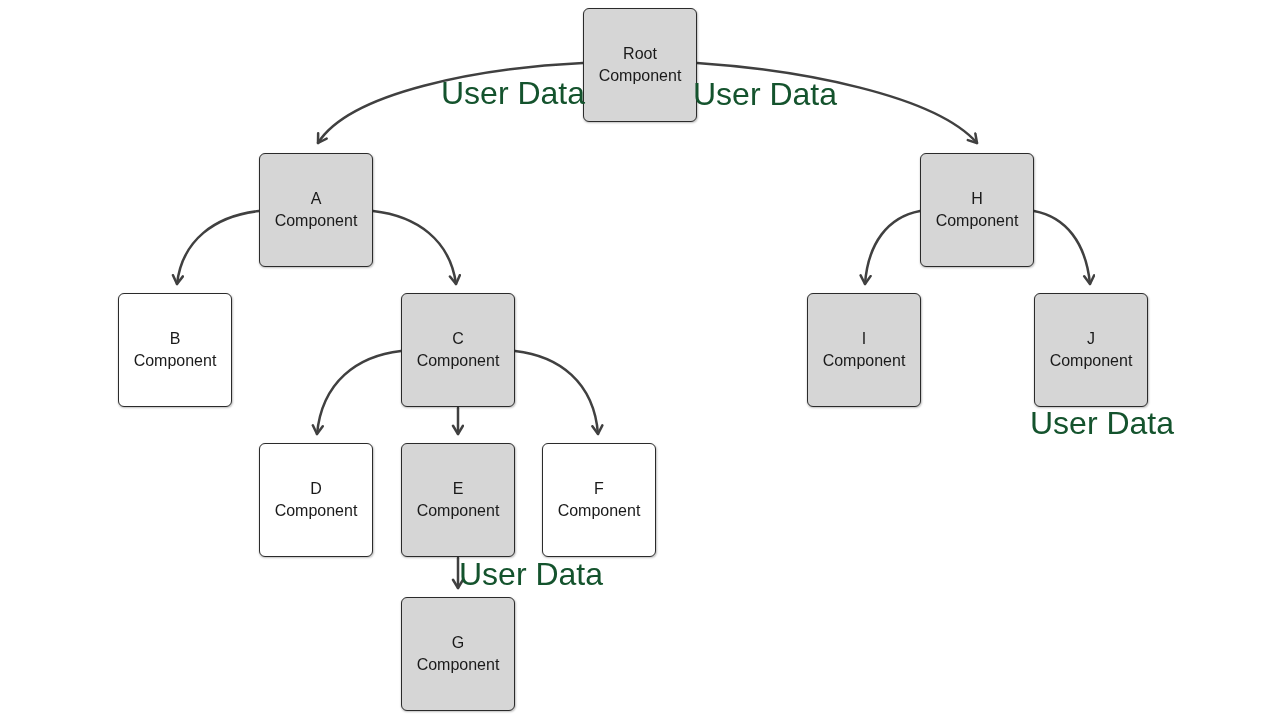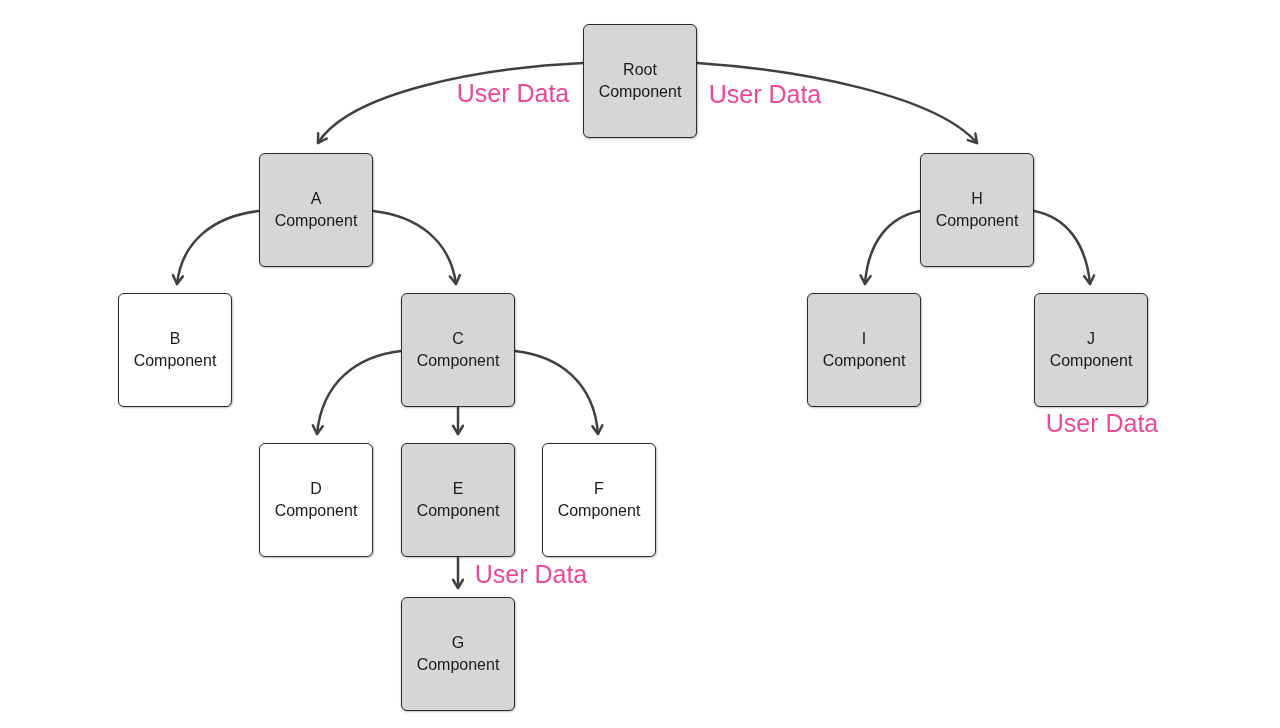--- a/index.html
+++ b/index.html
@@ -44,27 +44,27 @@
     color: var(--text, #1a1a1a);
     font-size: 16px;
     line-height: 22px;
   }
   .node.shaded {
     background: var(--node-fill, #d6d6d6);
   }
   .edge-label {
     position: absolute;
     transform: translateX(-50%);
-    font-size: 25px;
+    font-size: 32px;
     line-height: 25px;
-    color: #ec4899;
+    color: #14532d;
     white-space: nowrap;
   }
   
-  #n-root { left: 583px; top: 24px; }
+  #n-root { left: 583px; top: 8px; }
   #n-a    { left: 259px; top: 153px; }
   #n-h    { left: 920px; top: 153px; }
   #n-b    { left: 118px; top: 293px; }
   #n-c    { left: 401px; top: 293px; }
   #n-i    { left: 807px; top: 293px; }
   #n-j    { left: 1034px; top: 293px; }
   #n-d    { left: 259px; top: 443px; }
   #n-e    { left: 401px; top: 443px; }
   #n-f    { left: 542px; top: 443px; }
   #n-g    { left: 401px; top: 597px; }

